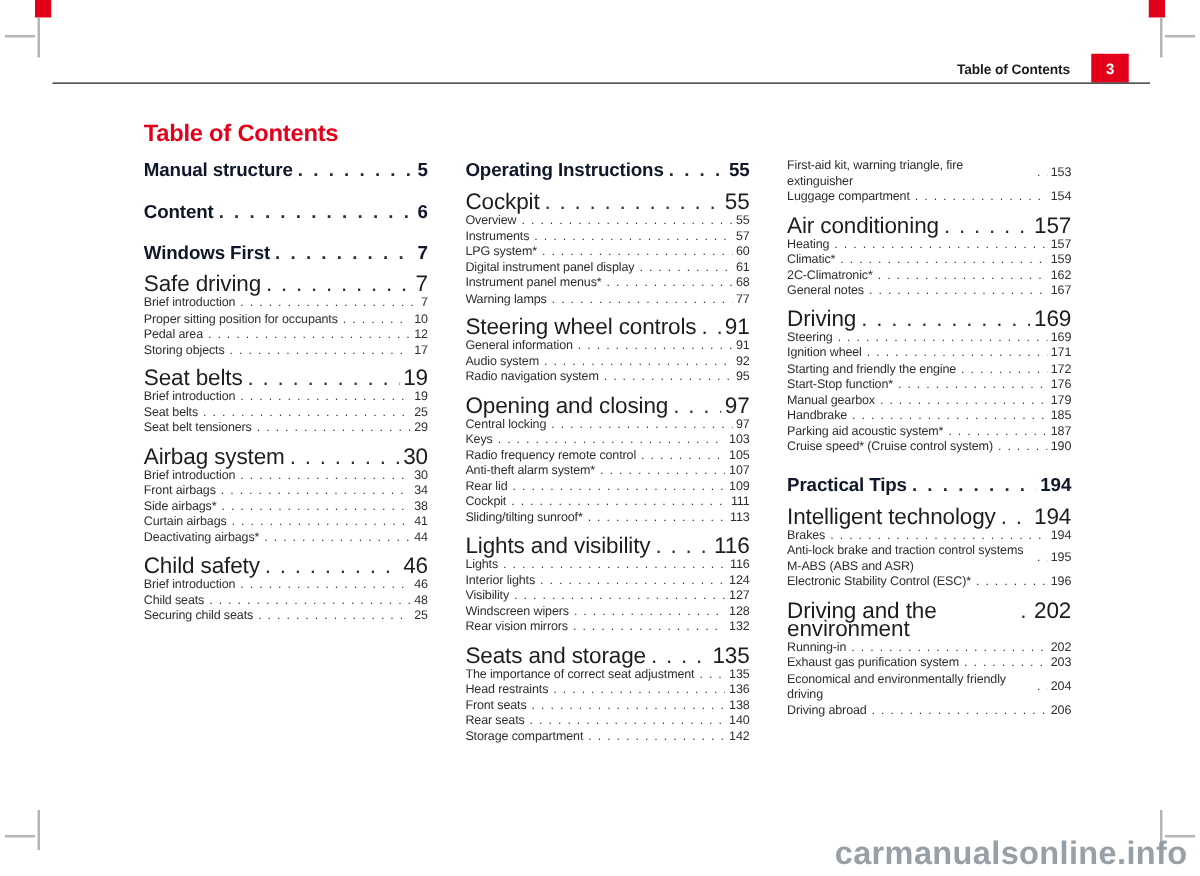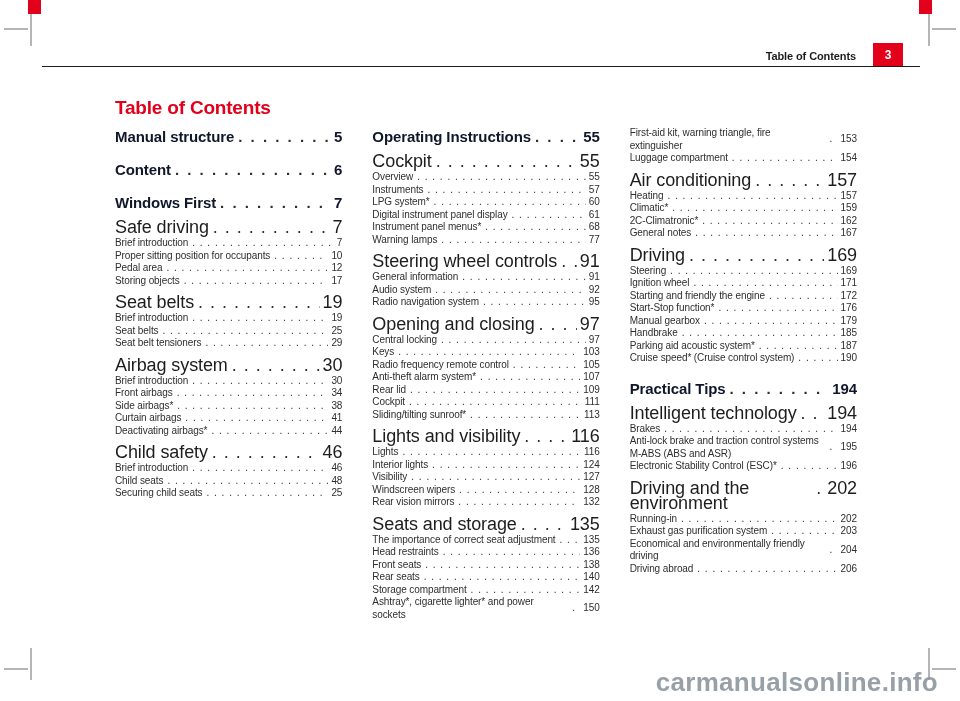--- a/index.html
+++ b/index.html
@@ -78,21 +78,21 @@
   .pagenum { flex: 0 0 auto; }
 
   .row.h1 { font-size: 15px; font-weight: bold; line-height: 19px; margin-top: 14px; color: #0f172a; }
   .row.h1 .dots::after { letter-spacing: 2px; }
   .row.h2 { font-size: 18px; line-height: 15px; margin-top: 8px; margin-bottom: 2px; color: #1d1d1d; }
   .row.h3 { font-size: 10px; line-height: 12.5px; color: #2e2e2e; }
   .col > .row:first-child { margin-top: 0; }
 
   
   .watermark {
-    position: absolute; right: 22px; bottom: 3px;
+    position: absolute; right: 10px; bottom: 3px;
     font-size: 26px; font-weight: bold;
     color: #8d969e; opacity: 0.9;
     letter-spacing: 0.3px;
   }
 </style>
 </head>
 <body>
 
 <div class="page">
 
@@ -380,25 +380,20 @@
         <div class="row h3">
           <span class="label">Rear seats</span>
           <span class="dots"></span>
           <span class="pagenum">140</span>
         </div>
         <div class="row h3">
           <span class="label">Storage compartment</span>
           <span class="dots"></span>
           <span class="pagenum">142</span>
         </div>
-        <div class="row h3 wrap">
-          <span class="label">Ashtray*, cigarette lighter* and power sockets</span>
-          <span class="dots"></span>
-          <span class="pagenum">150</span>
-        </div>
       </div>
     <div class="col">
         <div class="row h3 wrap">
           <span class="label">First-aid kit, warning triangle, fire extinguisher</span>
           <span class="dots"></span>
           <span class="pagenum">153</span>
         </div>
         <div class="row h3">
           <span class="label">Luggage compartment</span>
           <span class="dots"></span>

